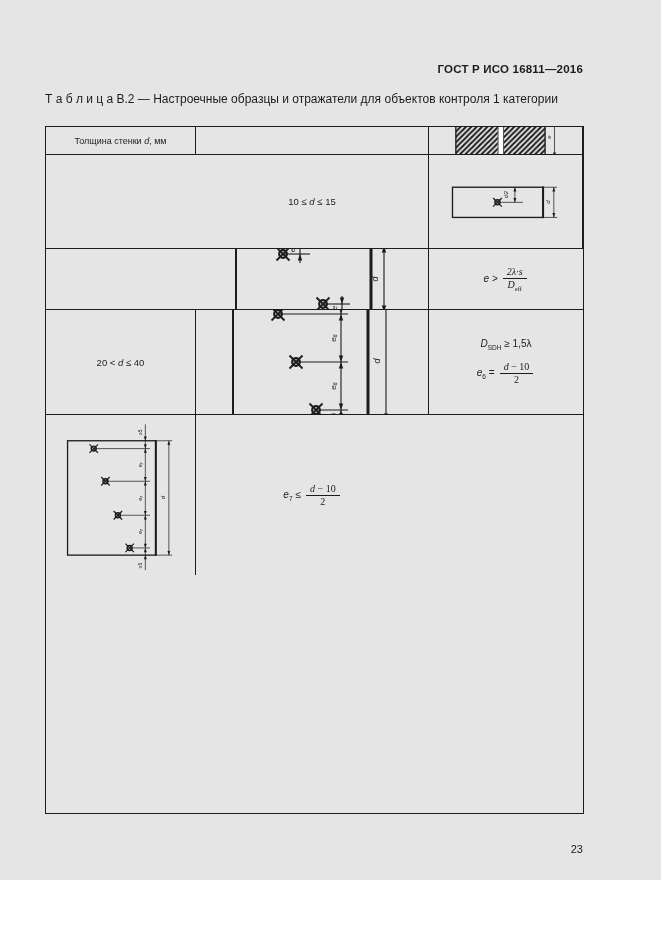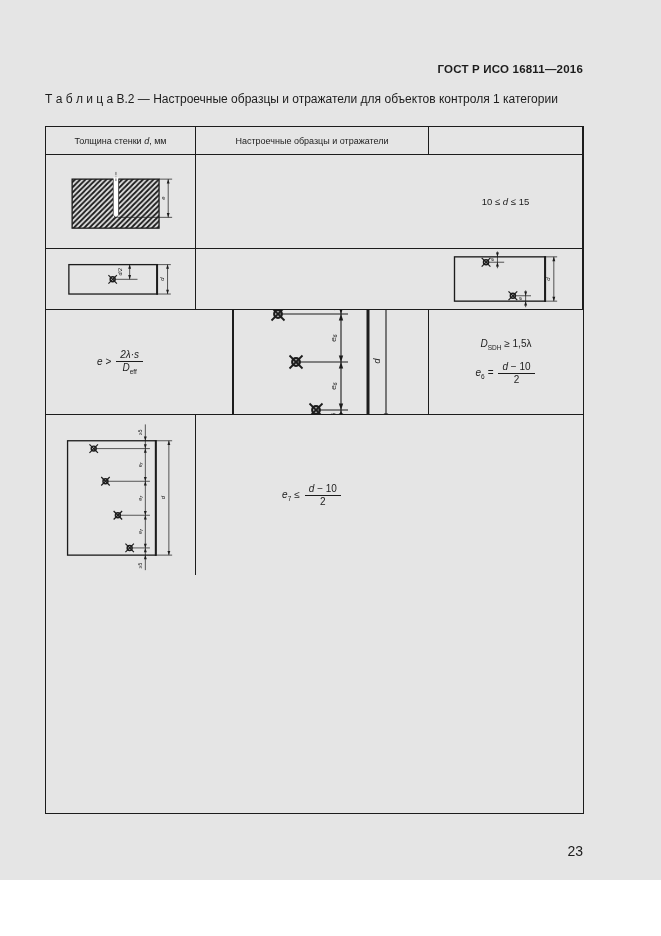--- a/index.html
+++ b/index.html
@@ -29,25 +29,25 @@
   }
   .cell.last-col{border-right:none;}
   .cell.last-row{border-bottom:none;}
   .hcell{font-size:9px;text-align:center;padding:2px 4px;}
   .tcell{font-size:9.5px;text-align:right;}
   .tcell i, .hcell i{font-style:italic;}
   .cond{font-size:10px;text-align:center;line-height:1.2;}
   .cond .rel{margin:0 3px;}
   .cond-stack{display:flex;flex-direction:column;gap:9px;align-items:center;}
   .frac{display:inline-flex;flex-direction:column;vertical-align:middle;margin:0 2px;}
-  .frac .num,.frac .den{padding:0 4px;}
+  .frac .num,.frac .den{padding:0 4px;font-family:Liberation Serif, serif;}
   .frac .den{border-top:1px solid #1c1c1c;}
   sub{font-size:6.5px;}
   .page-number{
-    position:absolute;top:843px;left:45px;width:538px;text-align:right;font-size:14px;
+    position:absolute;top:843px;left:45px;width:538px;text-align:right;font-size:11px;
   }
   
   svg{display:block;}
   .ln{stroke:#1c1c1c;fill:none;stroke-width:1.1;}
   .blk{stroke:#1c1c1c;fill:none;stroke-width:2;}
   .bold-edge{stroke:#1c1c1c;stroke-width:3;}
   .arr{fill:#1c1c1c;stroke:none;}
   .dlab{font-size:8px;font-style:italic;fill:#1c1c1c;font-family:"Liberation Sans",sans-serif;}
   .dlab.up{font-style:normal;font-size:7.5px;}
   .hlab{font-size:9px;}
@@ -62,21 +62,20 @@
 
   <div class="doc-header">ГОСТ Р ИСО 16811—2016</div>
 
   <div class="caption">Т а б л и ц а  В.2 — Настроечные образцы и отражатели для объектов контроля 1 категории</div>
 
   <div class="gtable">
 
     <div class="cell hcell">
       <span><span>Толщина стенки </span><i>d</i><span>, мм</span></span>
     </div>
-    <div class="cell hcell">Настроечные образцы и отражатели</div>
 
     <div class="cell tcell"></div>
     <div class="cell">
       <svg width="228" height="92" viewBox="0 0 228 92">
         <defs>
           <pattern id="hatchP" patternUnits="userSpaceOnUse" width="8" height="8">
             <path d="M-1,1 l2,-2 M0,8 l8,-8 M7,9 l2,-2" stroke="#1c1c1c" stroke-width="3" fill="none"></path>
           </pattern>
         </defs>
         <rect x="40" y="11" width="133" height="75" fill="url(#hatchP)" stroke="#1c1c1c" stroke-width="2"></rect>
@@ -157,20 +156,23 @@
     </div>
     <div class="cell last-col cond">
       <span>
         <i>e</i><span class="rel">&gt;</span><span class="frac">
             <span class="num"><i>2λ·s</i></span>
             <span class="den"><i>D</i><sub>eff</sub></span>
           </span>
       </span>
     </div>
 
+    <div class="cell tcell">
+      <span><span>20 &lt; </span><i>d</i><span> ≤ 40</span></span>
+    </div>
     <div class="cell">
       <svg width="228" height="158" viewBox="0 0 228 158">
         <rect x="35" y="20" width="135" height="117" class="blk"></rect>
         <line x1="170" y1="19" x2="170" y2="138" class="bold-edge"></line>
         <g class="sdh" transform="translate(80,31)">
           <line x1="-6.5" y1="-6.5" x2="6.5" y2="6.5"></line>
             <line x1="-6.5" y1="6.5" x2="6.5" y2="-6.5"></line>
             <circle r="3.8"></circle>
         </g>
         <g class="sdh" transform="translate(98,79)">

